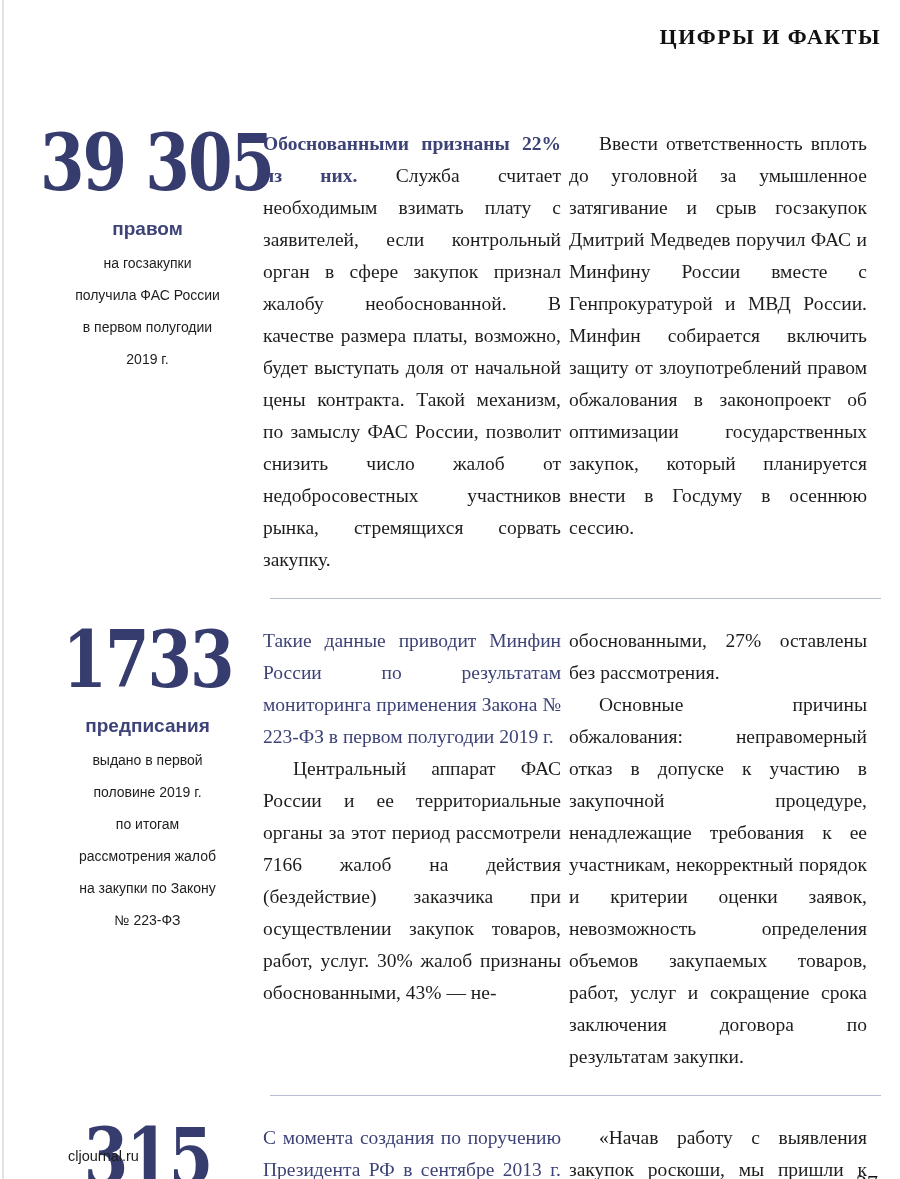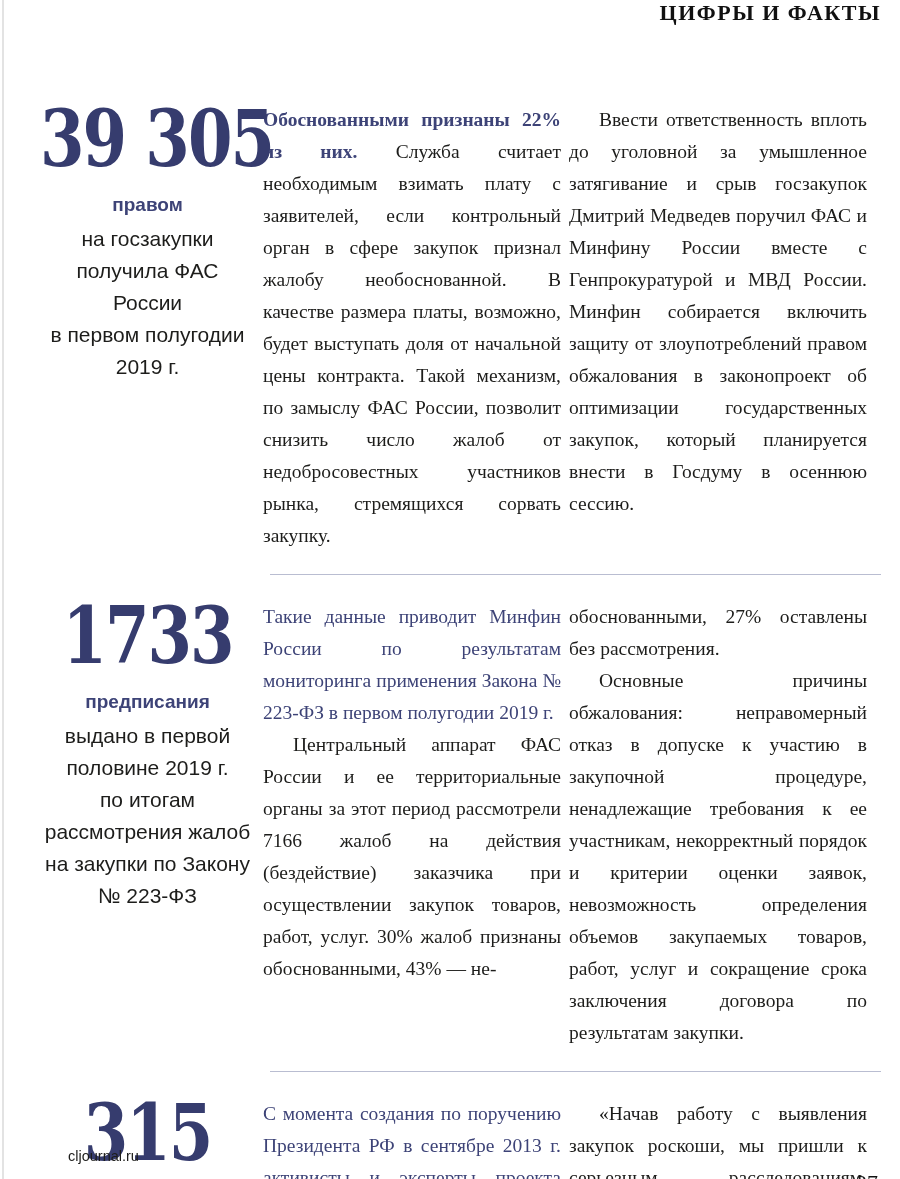--- a/index.html
+++ b/index.html
@@ -8,21 +8,21 @@
     font-family:"Liberation Serif",serif;color:#1d1d1b;
   }
   .page-edge{
     position:absolute;left:2px;top:0;width:2px;height:1179px;
     background:#e3e3e3;
   }
   .content{
     position:absolute;left:40px;top:0;width:841px;
   }
   .header{
-    text-align:right;padding-top:0;
+    text-align:right;padding-top:24px;
     font-family:"Liberation Serif",serif;font-weight:700;
     font-size:22px;letter-spacing:1.5px;color:#111;
   }
   .section{
     display:grid;
     grid-template-columns:215px 298px 298px;
     column-gap:8px;
     align-items:start;
   }
   .sec1{margin-top:78px;}
@@ -40,21 +40,21 @@
     color:#363c6e;white-space:nowrap;
     transform:scaleY(1.22);transform-origin:center bottom;
     margin-top:10px;
   }
   .stat-unit{
     font-family:"Liberation Sans",sans-serif;font-weight:700;
     font-size:19px;color:#3d4377;margin-top:16px;
   }
   .stat-caption{
     font-family:"Liberation Sans",sans-serif;
-    font-size:21px;line-height:32px;color:#1d1d1b;margin-top:7px;
+    font-size:14px;line-height:32px;color:#1d1d1b;margin-top:7px;
   }
   
   .col p{
     margin:0;font-size:19.5px;line-height:32px;
     text-align:justify;
   }
   .col p.indent{text-indent:30px;}
   .lead{font-weight:700;color:#3d4377;}
   p.lead-par{font-weight:400;color:#3d4377;}
   

